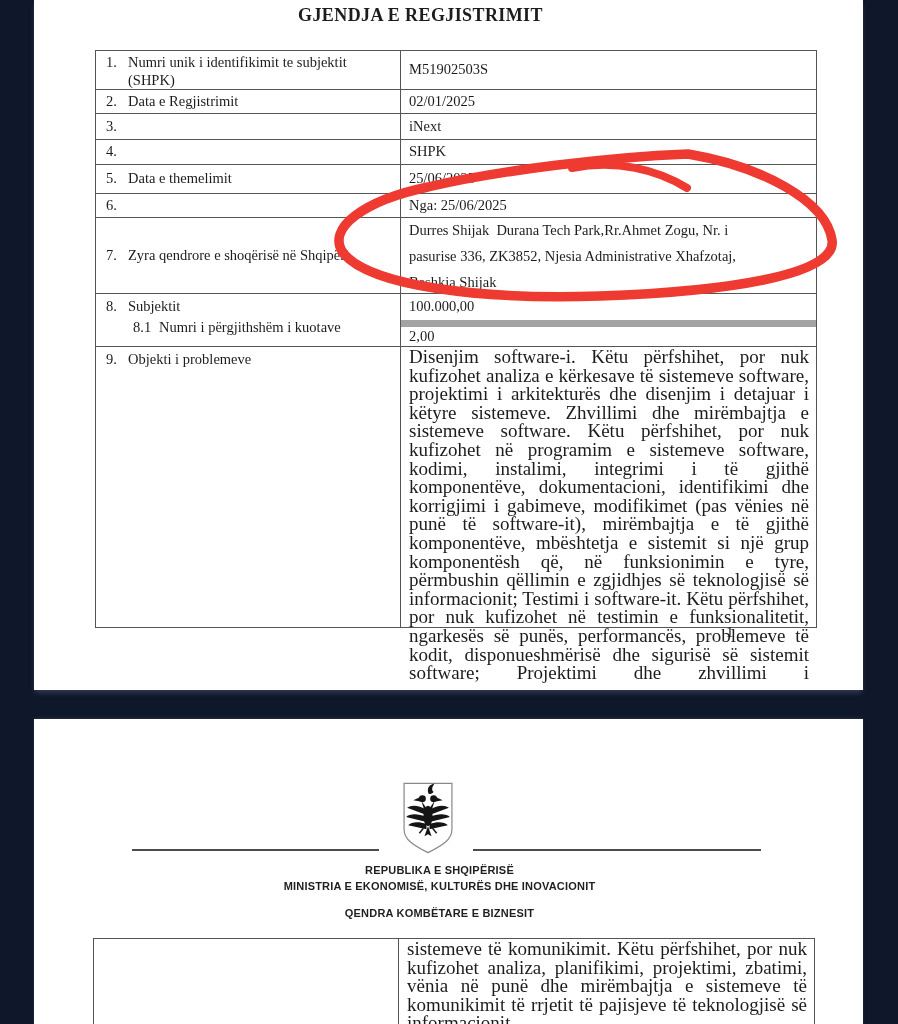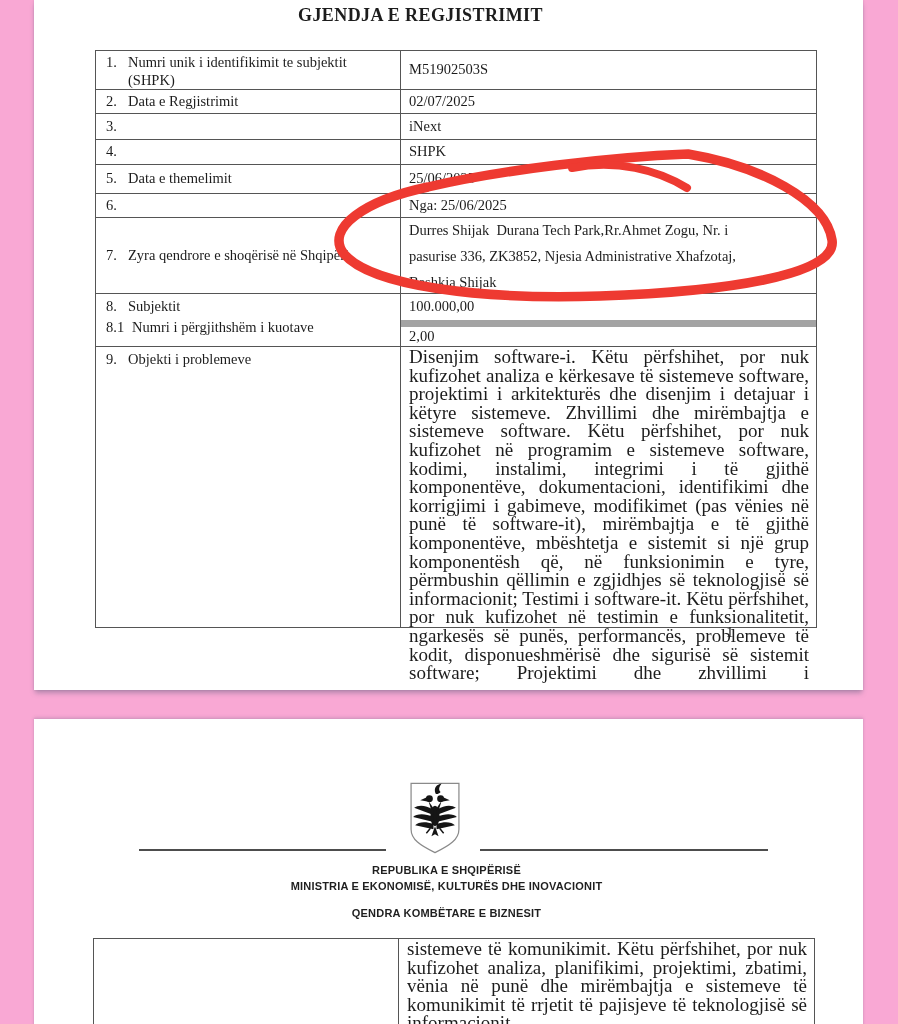--- a/index.html
+++ b/index.html
@@ -1,16 +1,16 @@
 <!DOCTYPE html>
 <html><head>
 <meta charset="utf-8">
 <style>
   html,body{margin:0;padding:0;}
-  .screen{position:relative;width:898px;height:1024px;overflow:hidden;background:#f9a8d4;
+  .screen{position:relative;width:898px;height:1024px;overflow:hidden;background:#0f172a;
           font-family:"Liberation Serif","DejaVu Serif",serif;color:#1c1c1c;}
   .page{position:absolute;left:34px;width:829px;background:#fff;}
   .page1{top:0;height:690px;box-shadow:0 4px 5px -1px rgba(95,95,125,.45),0 0 2px rgba(95,95,125,.25);}
   .page2{top:719px;height:320px;box-shadow:0 -2px 3px rgba(95,95,125,.18),0 0 2px rgba(95,95,125,.2);}
 
   .doc-title{position:absolute;top:5px;left:0;width:100%;margin:0;text-align:center;
              transform:translateX(-28px);font-size:18px;font-weight:bold;letter-spacing:.4px;}
 
   .tbl{box-sizing:border-box;border:1px solid #555;}
   .tbl1{position:absolute;left:61px;top:50px;width:722px;}
@@ -22,32 +22,32 @@
   .ltxt{flex:1;}
   .vcell{box-sizing:border-box;flex:1;display:flex;align-items:center;padding-left:8px;
          font-size:14.5px;line-height:1.22;}
   .r1 .lcell{align-items:flex-start;padding-top:3px;}
   .r1{height:38px;} .r2{height:24px;} .r3{height:26px;} .r4{height:25px;}
   .r5{height:29px;} .r6{height:24px;} .r7{height:76px;} .r8{height:53px;} .r9{height:281px;}
   .r1,.r2,.r3,.r4,.r5,.r6,.r7,.r8,.r9{box-sizing:border-box;}
   .r7 .vcell{padding-right:56px;line-height:26px;}
   .lcell-r8{display:block;padding-top:4px;}
   .l8-line{display:flex;}
-  .l8-line2{margin-left:0;margin-top:3px;}
+  .l8-line2{margin-left:27px;margin-top:3px;}
   .num8{flex:none;width:26px;}
   .vcell-r8{display:block;padding:0;}
   .v8-top,.v8-bot{box-sizing:border-box;height:26px;display:flex;align-items:center;padding-left:8px;}
   .v8-bot{border-top:7px solid #a3a3a3;}
   .r9 .lcell{align-items:flex-start;padding-top:4px;}
   .r9 .vcell{display:block;padding:1px 7px 0 8px;}
   .para{margin:0;text-align:justify;text-align-last:justify;font-size:19px;line-height:18.6px;}
 
   .pagenum{position:absolute;left:692px;top:624px;font-size:15px;}
 
-  .letterhead{position:absolute;left:7px;top:0;width:829px;height:219px;}
+  .letterhead{position:absolute;left:0;top:0;width:829px;height:219px;}
   .emblem{position:absolute;left:366px;top:62px;width:56px;height:74px;}
   .rule{position:absolute;top:130px;height:2px;background:#4d4d4d;}
   .rule-left{left:98px;width:247px;}
   .rule-right{left:439px;width:288px;}
   .lh-line{position:absolute;left:0;width:100%;text-align:center;transform:translateX(-9px);
            font-family:"Liberation Sans","DejaVu Sans",sans-serif;font-weight:bold;
            font-size:11px;letter-spacing:.2px;color:#1f1f1f;}
   .lh-1{top:145px;} .lh-2{top:161px;} .lh-3{top:188px;}
 
   .tbl2{position:absolute;left:59px;top:219px;width:722px;height:130px;border-bottom:none;display:flex;}
@@ -72,21 +72,21 @@
           <span class="ltxt">Numri unik i identifikimit te subjektit (SHPK)</span>
         </div>
         <div class="vcell">M51902503S</div>
       </div>
 
       <div class="trow r2">
         <div class="lcell">
           <span class="num">2.</span>
           <span class="ltxt">Data e Regjistrimit</span>
         </div>
-        <div class="vcell">02/07/2025</div>
+        <div class="vcell">02/01/2025</div>
       </div>
 
       <div class="trow r3">
         <div class="lcell">
           <span class="num">3.</span>
         </div>
         <div class="vcell">iNext</div>
       </div>
 
       <div class="trow r4">

